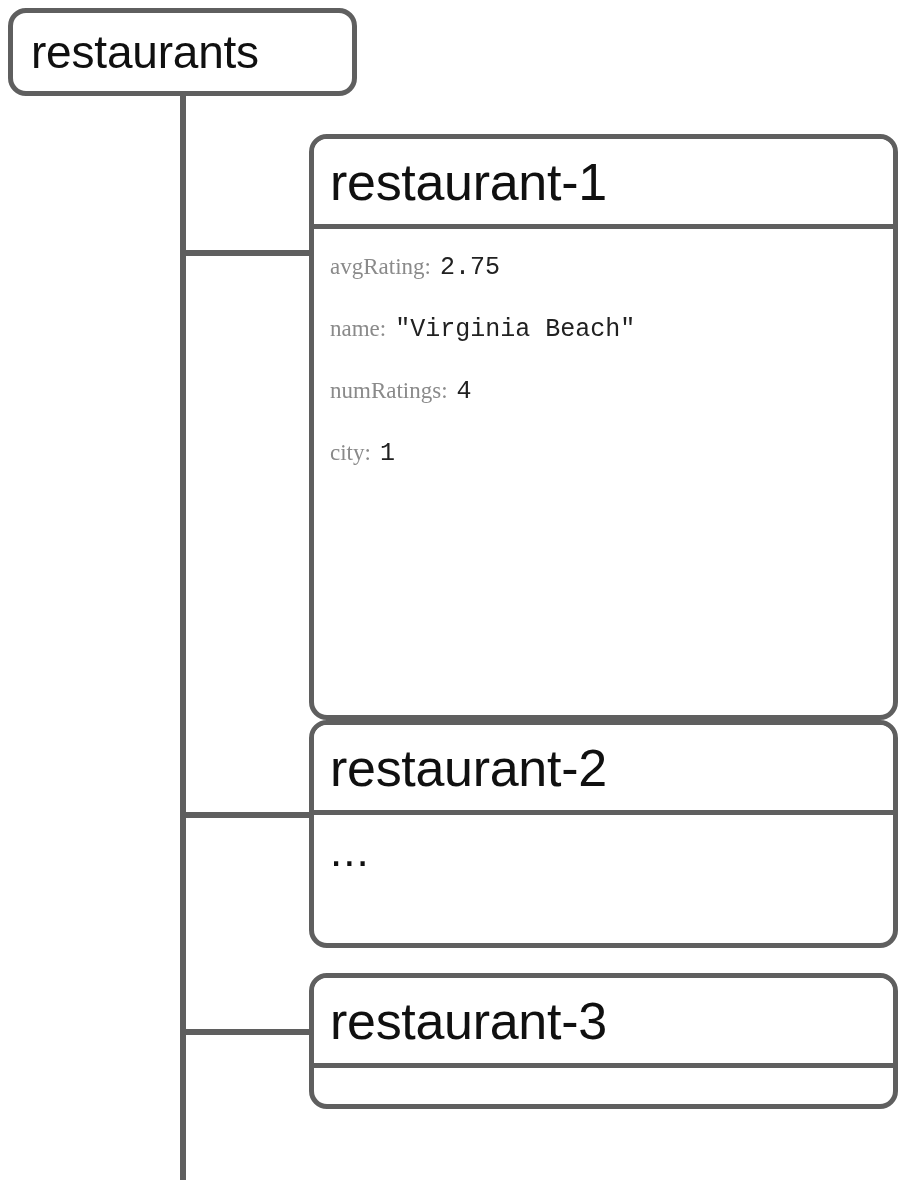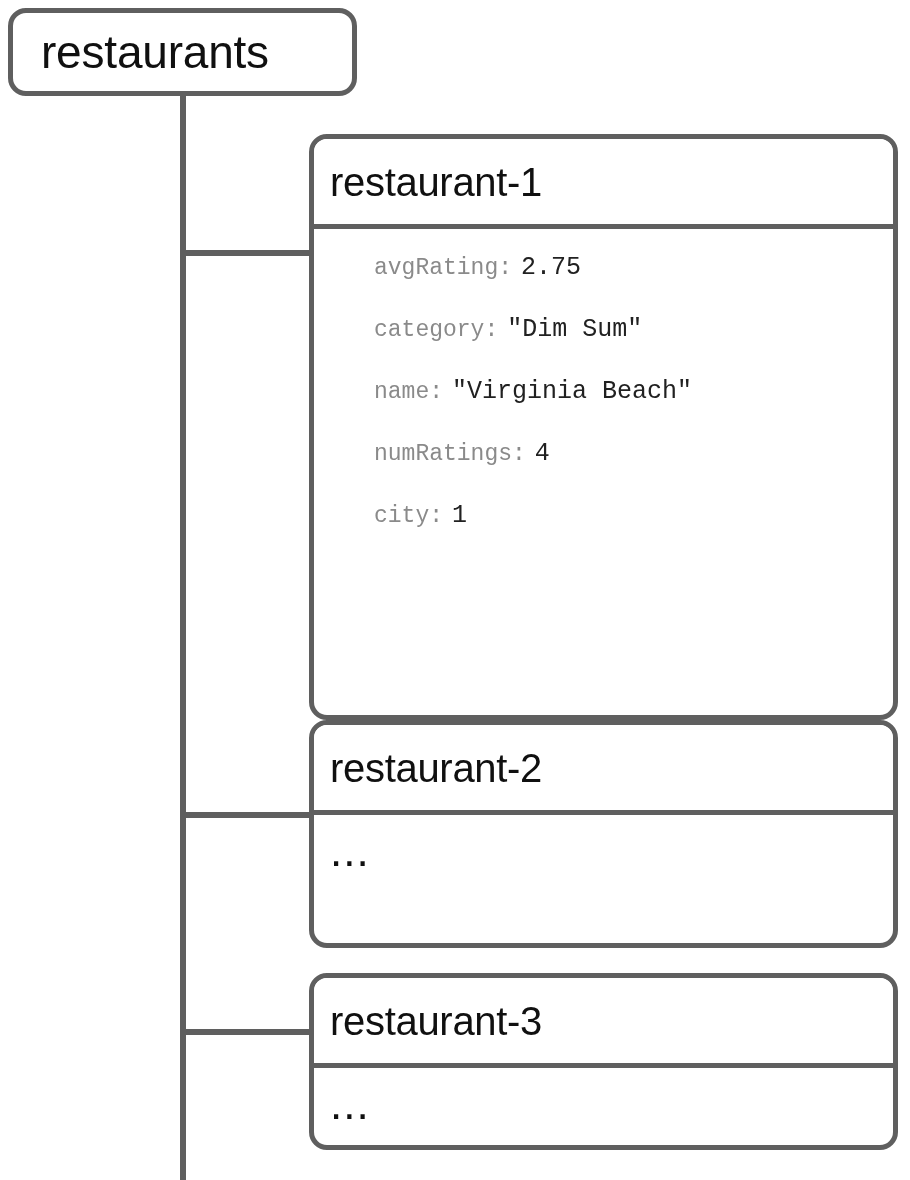--- a/index.html
+++ b/index.html
@@ -50,54 +50,54 @@
     border: 5px solid #5f5f5f;
     border-radius: 18px;
     background: #ffffff;
     display: flex;
     align-items: center;
     z-index: 2;
   }
   .root-label {
     font-size: 46px;
     color: #101010;
-    padding-left: 28px;
+    padding-left: 18px;
     letter-spacing: -0.2px;
     line-height: 1;
   }
 
   
   .doc-card {
     position: absolute;
     left: 309px;
     width: 589px;
     box-sizing: border-box;
     border: 5px solid #5f5f5f;
     border-radius: 18px;
     background: #ffffff;
     z-index: 2;
     overflow: hidden;
   }
   .card-1 { top: 134px;  height: 586px; }
   .card-2 { top: 720px;  height: 228px; }
-  .card-3 { top: 973px;  height: 177px; }
+  .card-3 { top: 973px;  height: 136px; }
 
   .card-header {
     box-sizing: border-box;
     border-bottom: 5px solid #5f5f5f;
     display: flex;
     align-items: center;
     background: #ffffff;
   }
   .card-1 .card-header { height: 90px; }
   .card-2 .card-header,
   .card-3 .card-header { height: 90px; }
 
   .card-title {
-    font-size: 40px;
+    font-size: 52px;
     color: #101010;
     padding-left: 16px;
     letter-spacing: -0.3px;
     line-height: 1;
   }
 
   .card-body {
     padding: 26px 0 0 16px;
   }
   .card-body.ellipsis-body {
@@ -111,25 +111,24 @@
   }
 
   
   .field-row {
     display: flex;
     align-items: baseline;
     height: 62px;
     white-space: nowrap;
   }
   .field-key {
-    font-family: Liberation Mono, monospace;
+    font-family: Liberation Serif, serif;
     font-size: 23px;
     color: #8a8a8a;
     line-height: 1;
-    margin-left: 44px;
   }
   .field-val {
     font-family: Liberation Mono, monospace;
     font-size: 25px;
     color: #212121;
     line-height: 1;
     margin-left: 9px;
   }
 </style>
 </head>
@@ -150,24 +149,20 @@
     <div class="card-header">
       <span class="card-title">restaurant-1</span>
     </div>
     <div class="card-body">
 
       <div class="field-row">
         <span class="field-key">avgRating:</span>
         <span class="field-val">2.75</span>
       </div>
 
-      <div class="field-row">
-        <span class="field-key">category:</span>
-        <span class="field-val">"Dim Sum"</span>
-      </div>
 
       <div class="field-row">
         <span class="field-key">name:</span>
         <span class="field-val">"Virginia Beach"</span>
       </div>
 
 
       <div class="field-row">
         <span class="field-key">numRatings:</span>
         <span class="field-val">4</span>

